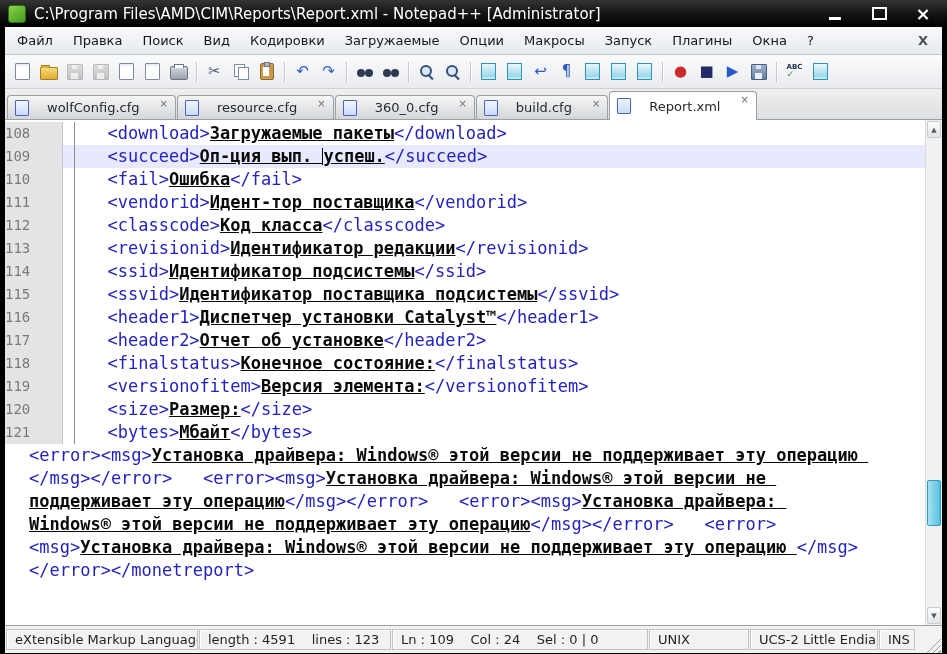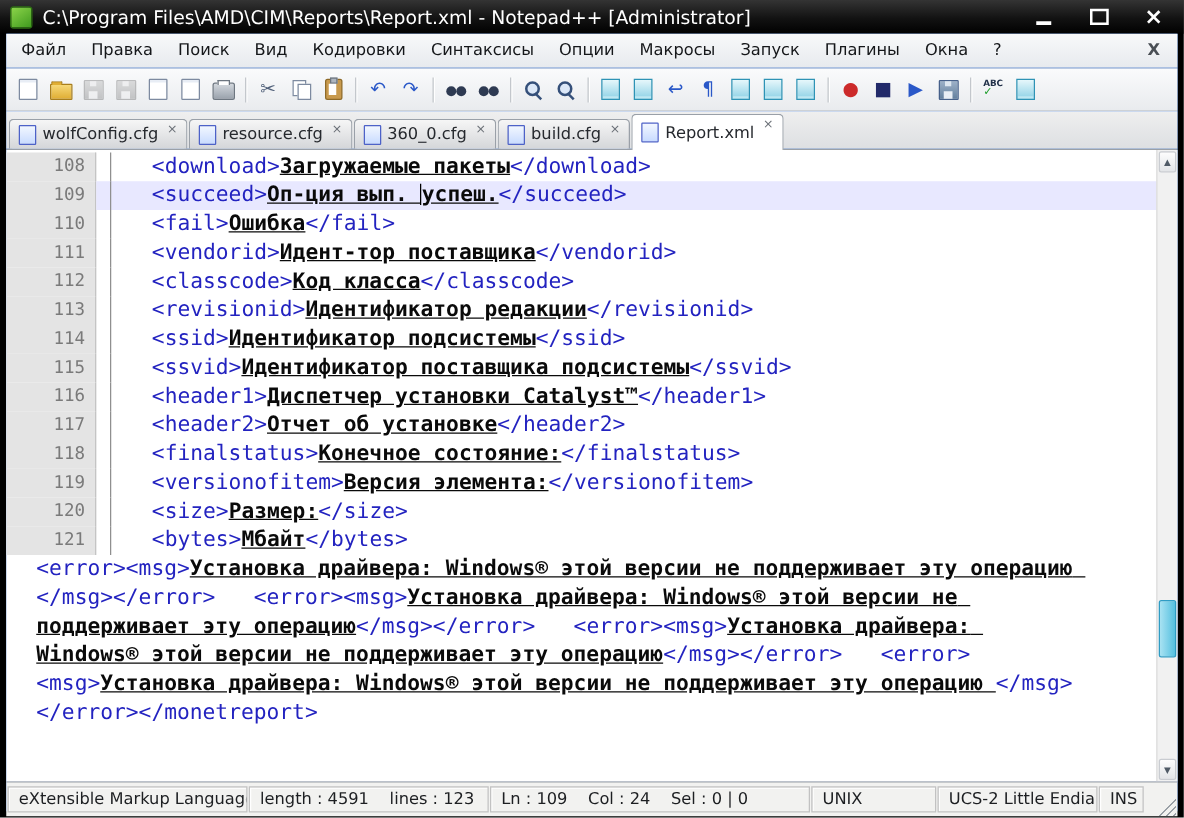--- a/index.html
+++ b/index.html
@@ -55,31 +55,31 @@
   .ki-zoom::before{content:"";position:absolute;left:1px;top:1px;width:8px;height:8px;border:2px solid #35507a;border-radius:50%;background:#dce8f8}
   .ki-zoom::after{content:"";position:absolute;right:0;bottom:1px;width:7px;height:2px;background:#35507a;transform:rotate(45deg)}
   .ki-tealdoc{width:13px;height:15px;background:linear-gradient(#e6f7fb,#8fd2e6);border:1px solid #2e93b5;box-shadow:inset 0 -2px 0 #bfe8f2}
   .ki-abc{display:flex;flex-direction:column;align-items:flex-start;line-height:1}
   .abc-t{font-size:7px;font-weight:bold;color:#23324a}
   .abc-c{font-size:9px;color:#1f9e2c;margin-top:-1px}
 
   
   .tabbar{height:30px;flex:none;background:linear-gradient(#efefef,#dddfe2);display:flex;align-items:flex-end;
     padding-left:2px;border-bottom:1px solid #9aa0a8}
-  .tab{display:flex;align-items:center;gap:5px;padding:0 7px;height:23px;border:1px solid #9aa0a8;border-bottom:none;
+  .tab{display:flex;align-items:center;gap:18px;padding:0 7px;height:23px;border:1px solid #9aa0a8;border-bottom:none;
     border-radius:4px 4px 0 0;background:linear-gradient(#f6f6f6,#d4d6d9);margin-right:1px;font-size:13px;color:#26292e}
   .tab.active{height:28px;background:#fff;margin-bottom:-1px;z-index:2}
   .tab-ico{width:12px;height:14px;background:linear-gradient(#f2f7ff,#c8dbff);border:1px solid #4d62c8;border-radius:1px;flex:none}
   .tab-close{font-size:10px;color:#6a6f76;align-self:flex-start;margin-top:2px;margin-left:2px}
 
   
   .editor-wrap{height:505px;flex:none;background:#fff;position:relative;overflow:hidden}
   .editor-lines{position:absolute;left:0;top:0;right:17px;bottom:0;padding-top:2px}
   .ed-row{display:flex;min-height:23px}
-  .ln{width:72px;flex:none;background:#e4e4e4;color:#7a7a7a;text-align:right;padding-right:8px;
+  .ln{width:58px;flex:none;background:#e4e4e4;color:#7a7a7a;text-align:left;padding-right:8px;
     border-right:1px solid #c4c4c4;font:14px/23px "DejaVu Sans Mono","Liberation Mono",monospace;box-sizing:border-box}
   .hl{flex:1;display:flex}
   .cur .hl{background:#e8e8ff}
   .fold{width:24px;flex:none;position:relative}
   .fold.line::before{content:"";position:absolute;left:11px;top:0;bottom:0;width:1px;background:#8f8f8f}
   .fold.end::before{content:"";position:absolute;left:11px;top:0;height:12px;width:1px;background:#8f8f8f}
   .fold.end::after{content:"";position:absolute;left:11px;top:12px;width:9px;height:1px;background:#8f8f8f}
   .code{width:834px;flex:none;white-space:pre-wrap;font:17px/23px "DejaVu Sans Mono","Liberation Mono",monospace;
     letter-spacing:0;color:#0a0a0a;box-sizing:content-box}
   .sg-t{color:#2323c0}
@@ -132,21 +132,21 @@
 
 <div class="frame">
 
   <div class="menubar">
     <div style="display:flex">
         <div class="menu-item">Файл</div>
         <div class="menu-item">Правка</div>
         <div class="menu-item">Поиск</div>
         <div class="menu-item">Вид</div>
         <div class="menu-item">Кодировки</div>
-        <div class="menu-item">Синтаксисы</div>
+        <div class="menu-item">Загружаемые</div>
         <div class="menu-item">Опции</div>
         <div class="menu-item">Макросы</div>
         <div class="menu-item">Запуск</div>
         <div class="menu-item">Плагины</div>
         <div class="menu-item">Окна</div>
         <div class="menu-item">?</div>
       </div>
     <div class="menu-close">X</div>
   </div>
 

